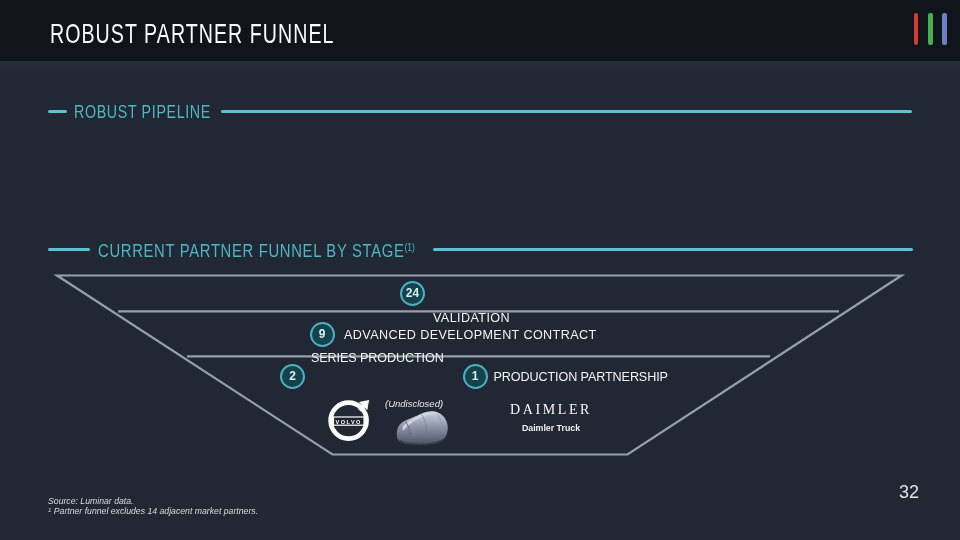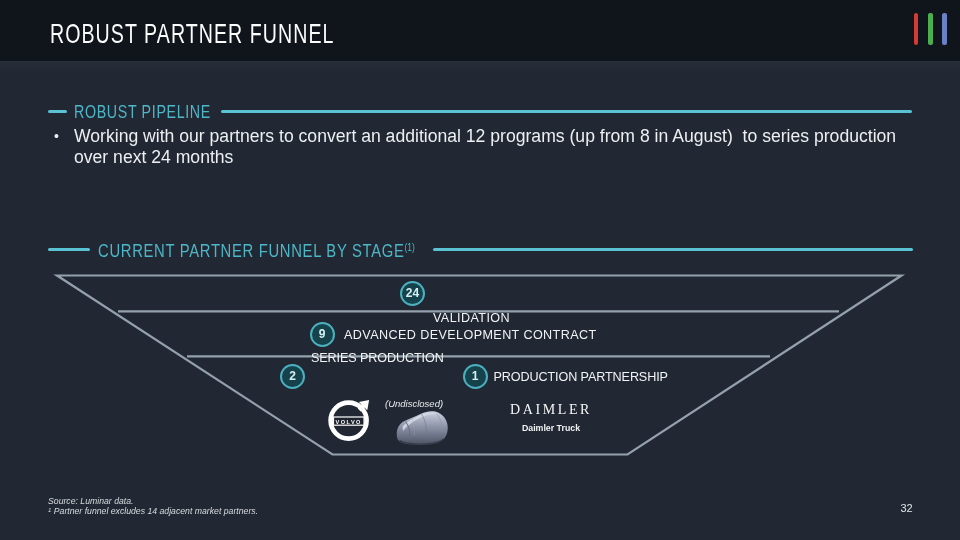--- a/index.html
+++ b/index.html
@@ -13,41 +13,40 @@
   .bar.g{left:928px;background:#4bae51;}
   .bar.b{left:942.3px;background:#6c80c6;}
   .hteal{color:#4db6c7;font-size:17.5px;letter-spacing:0.8px;white-space:nowrap;transform-origin:0 50%;}
   .hline{height:3px;background:#59c3d3;border-radius:1.5px;}
   .bullets{left:51px;top:126px;width:880px;color:#edeff1;font-size:17.6px;line-height:20.6px;letter-spacing:0;}
   .bullet{position:relative;padding-left:23px;margin-bottom:12px;}
   .bullet:before{content:"\2022";position:absolute;left:3px;font-size:14px;}
   .flabel{color:#f2f3f4;font-size:12.6px;letter-spacing:0.4px;white-space:nowrap;}
   .flabel.n{letter-spacing:-0.1px;}
   .fnote{left:48px;top:497px;font-size:8.7px;color:#d9dcdf;line-height:9.4px;font-style:italic;}
-  .pnum{left:894px;top:502px;width:25px;text-align:center;font-size:11px;color:#e2e4e6;}
+  .pnum{left:894px;top:482px;width:25px;text-align:right;font-size:18px;color:#e2e4e6;}
   .circ{width:25px;height:25px;border-radius:50%;background:#16434b;border:2.2px solid #4bb1c0;box-sizing:border-box;color:#d5f0f4;font-weight:bold;font-size:12px;text-align:center;line-height:20.4px;}
   .und{font-size:9.5px;font-style:italic;color:#e8eaec;}
   .daimler{font-family:"Liberation Serif",serif;font-size:14px;letter-spacing:2.6px;color:#f5f6f7;}
   .dtruck{font-size:8.8px;font-weight:bold;color:#f0f1f2;letter-spacing:0;}
 </style>
 </head>
 <body>
   <div class="abs header"></div>
   <div class="abs bodyglow"></div>
   <div class="abs title">ROBUST PARTNER FUNNEL</div>
   <div class="abs bar r"></div>
   <div class="abs bar g"></div>
   <div class="abs bar b"></div>
 
   <div class="abs hline" style="left:48px;top:109.5px;width:19px;"></div>
   <div class="abs hteal" style="left:74px;top:101.5px;transform:scaleX(0.814);">ROBUST PIPELINE</div>
   <div class="abs hline" style="left:221px;top:109.5px;width:691px;"></div>
 
   <div class="abs bullets">
-    <div class="bullet">Working with our partners to convert an additional 12 programs (up from 8 in August)&nbsp; to series production<br>over next 24 months</div>
   </div>
 
   <div class="abs hline" style="left:48px;top:248.3px;width:42px;"></div>
   <div class="abs hteal" style="left:98px;top:241px;transform:scaleX(0.847);">CURRENT PARTNER FUNNEL BY STAGE<span style="font-size:10px;vertical-align:6px;letter-spacing:0;">(1)</span></div>
   <div class="abs hline" style="left:433px;top:248.3px;width:480px;"></div>
 
   <svg class="abs" style="left:0;top:0;" width="960" height="540" viewBox="0 0 960 540">
     <g fill="none" stroke="#94a1ad" stroke-width="2.2">
       <polygon points="57,275.5 901.5,275.5 627.5,454.5 332.5,454.5"></polygon>
       <line x1="118" y1="311.3" x2="839" y2="311.3"></line>

